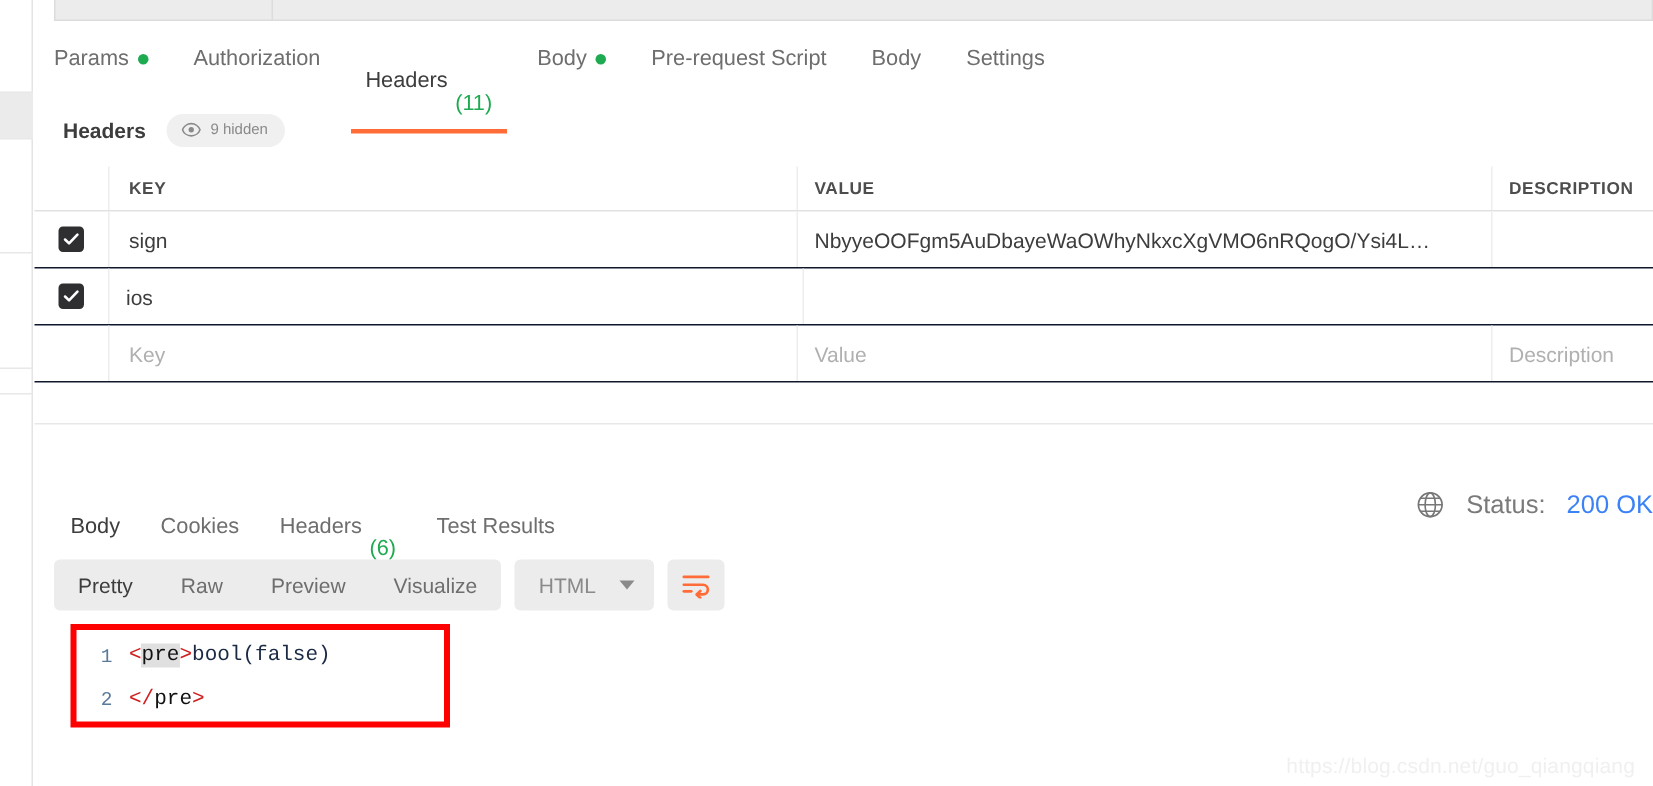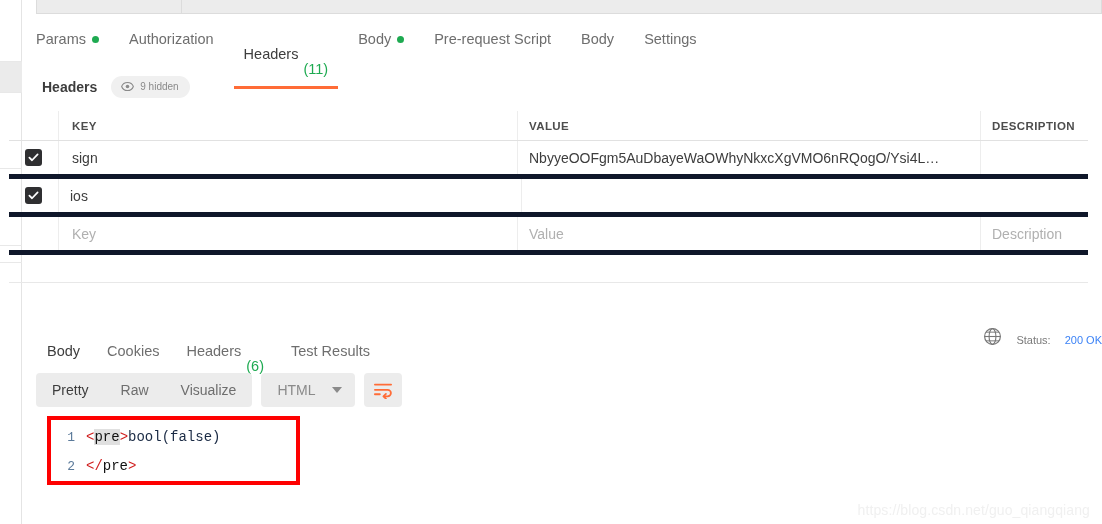--- a/index.html
+++ b/index.html
@@ -80,25 +80,25 @@
     display: flex; align-items: center; gap: 6px;
     background: #f0f0f0; border-radius: 13px;
     padding: 4px 11px 5px 10px;
     font-size: 10px; color: #8a8a8a;
     cursor: pointer;
   }
   .eye-ico { display: block; }
 
   
   .tbl {
-    position: absolute; left: 9px; top: 111px; width: 1079px;
+    position: absolute; left: 23px; top: 111px; width: 1079px;
   }
   .tbl-row {
     display: flex; height: 38px; align-items: stretch;
-    border-bottom: 5px solid #0f172a;
+    border-bottom: 1px solid #0f172a;
   }
   .tbl-row.head { height: 30px; border-bottom: 1px solid #e1e1e1; }
   .c-chk {
     width: 50px; flex: 0 0 50px;
     display: flex; align-items: center; justify-content: center;
     border-right: 1px solid #ededed;
   }
   .c-key {
     width: 459px; flex: 0 0 459px;
     display: flex; align-items: center; padding-left: 13px;
@@ -151,22 +151,22 @@
   }
   .resp-tab.active { color: #3d3d3d; }
   .resp-tab .uline2 {
     position: absolute; left: -4px; right: -4px; bottom: 0;
     height: 3px; background: #ff6c37;
   }
   .resp-left { position: absolute; left: 24px; top: 0; display: flex; }
 
   .status-wrap {
     position: absolute; right: 0; top: 1px;
-    display: flex; align-items: flex-end; gap: 14px;
-    font-size: 11px; color: #7a7a7a;
+    display: flex; align-items: flex-start; gap: 14px;
+    font-size: 17px; color: #7a7a7a;
     white-space: nowrap;
   }
   .status-ok { color: #3b82f6; }
 
   
   .body-tools {
     position: absolute; left: 36px; top: 373px;
     display: flex; align-items: center; gap: 9px;
   }
   .seg {
@@ -368,20 +368,21 @@
       <span>Status:</span>
       <span class="status-ok">200 OK</span>
     </div>
   </div>
 
   <div class="body-tools">
 
     <div class="seg">
       <div class="seg-item active">Pretty</div>
       <div class="seg-item">Raw</div>
+      <div class="seg-item">Preview</div>
       <div class="seg-item">Visualize</div>
     </div>
 
     <div class="sel-box">
       <span class="lbl">HTML</span>
       <span class="caret"></span>
     </div>
 
     <div class="wrap-btn">
       <svg width="20" height="18" viewBox="0 0 22 20">

